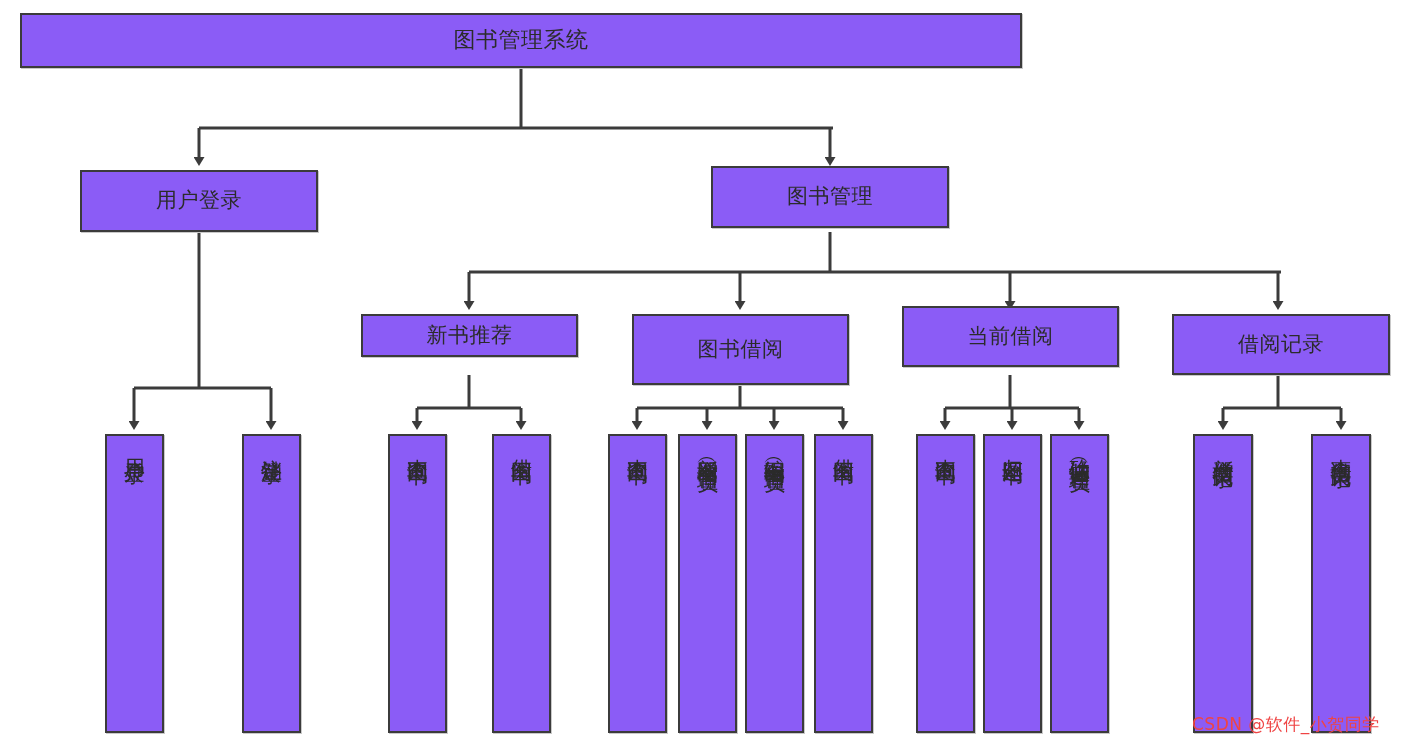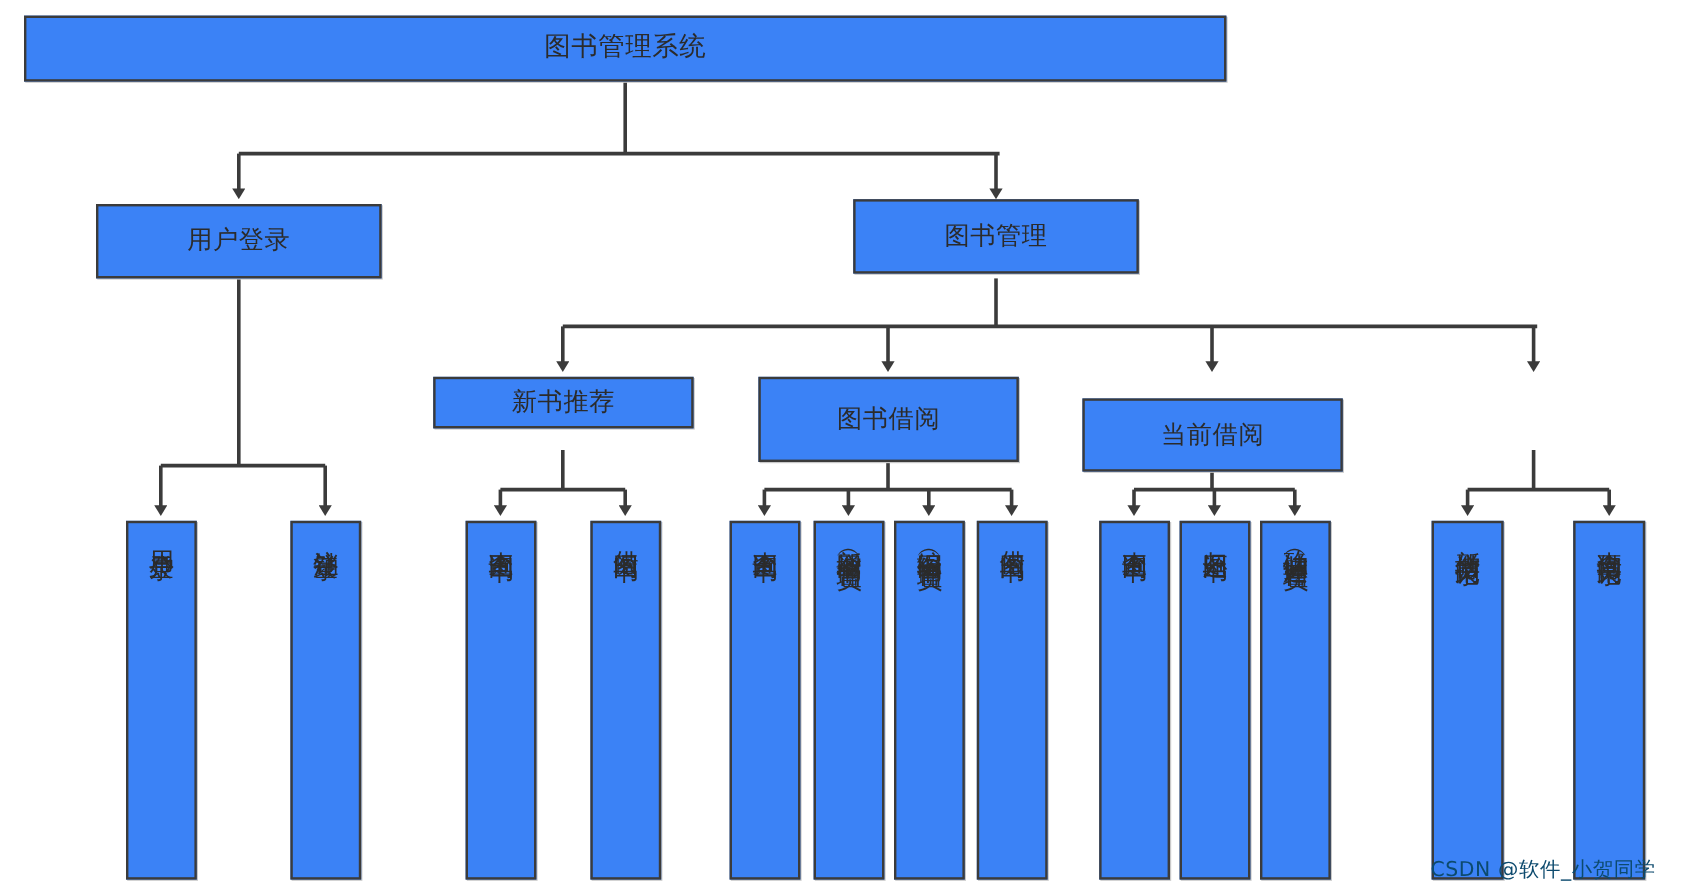--- a/index.html
+++ b/index.html
@@ -22,21 +22,21 @@
   #connectors {
     position: absolute;
     left: 0;
     top: 0;
     width: 1405px;
     height: 747px;
   }
   .node {
     position: absolute;
     box-sizing: border-box;
-    background: #3b82f6;
+    background: #8b5cf6;
     border: 2px solid #3b3b3b;
     box-shadow: 1px 1px 0 0 #c9c9c9;
     display: flex;
     align-items: center;
     justify-content: center;
     color: #2b2b2b;
   }
   
   .node.horiz .node-label {
     font-size: 21px;
@@ -62,21 +62,21 @@
     max-height: 290px;
   }
   .node.vert.tall .node-label {
     max-height: 300px;
   }
   .watermark {
     position: absolute;
     left: 1192px;
     top: 713px;
     font-size: 17px;
-    color: #0c4a6e;
+    color: #ef4444;
     white-space: nowrap;
     letter-spacing: 0.5px;
   }
 </style>
 </head>
 <body>
 
 <div id="diagram">
 
   <svg id="connectors" viewBox="0 0 1405 747" xmlns="http://www.w3.org/2000/svg">
@@ -142,22 +142,25 @@
   <div class="node horiz" style="left:711px; top:166px; width:238px; height:62px;">
     <span class="node-label">图书管理</span>
   </div>
 
   <div class="node horiz" style="left:361px; top:314px; width:217px; height:43px;">
     <span class="node-label">新书推荐</span>
   </div>
   <div class="node horiz" style="left:632px; top:314px; width:217px; height:71px;">
     <span class="node-label">图书借阅</span>
   </div>
-  <div class="node horiz" style="left:902px; top:332px; width:217px; height:61px;">
+  <div class="node horiz" style="left:902px; top:306px; width:217px; height:61px;">
     <span class="node-label">当前借阅</span>
+  </div>
+  <div class="node horiz" style="left:1172px; top:314px; width:218px; height:61px;">
+    <span class="node-label">借阅记录</span>
   </div>
 
   <div class="node vert" style="left:105px; top:434px; width:59px; height:299px;">
     <span class="node-label">用户登录</span>
   </div>
   <div class="node vert" style="left:242px; top:434px; width:59px; height:299px;">
     <span class="node-label">注销登录</span>
   </div>
 
   <div class="node vert" style="left:388px; top:434px; width:59px; height:299px;">

